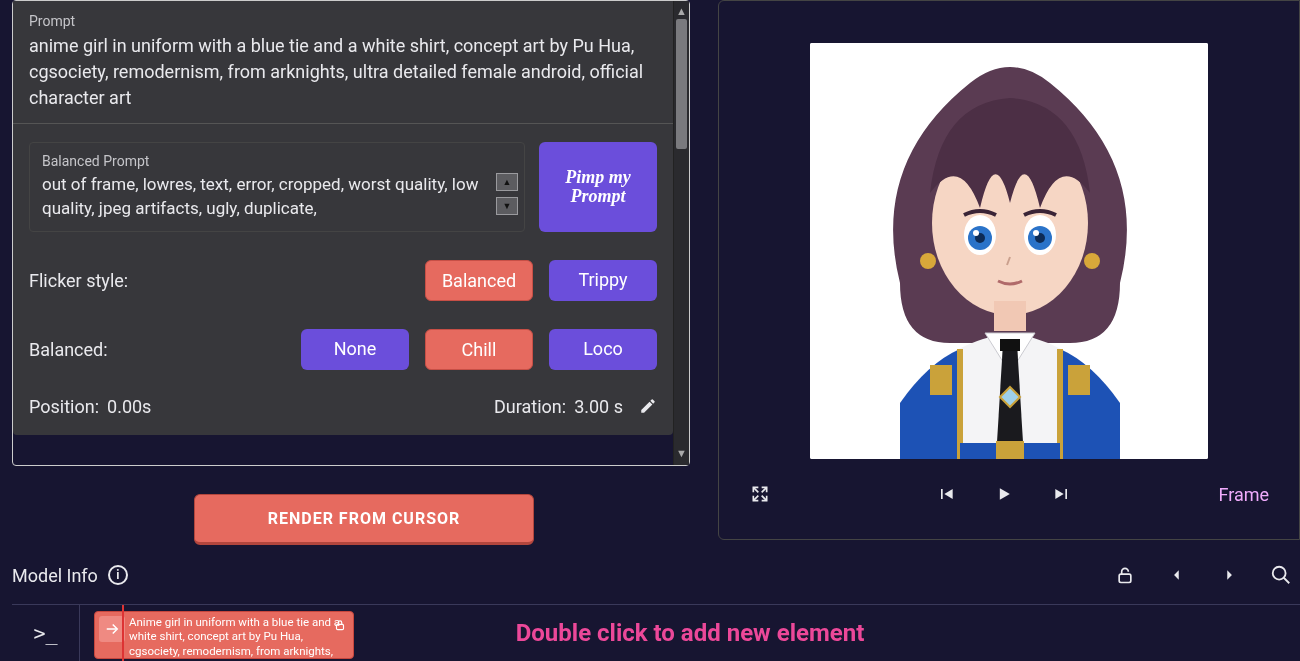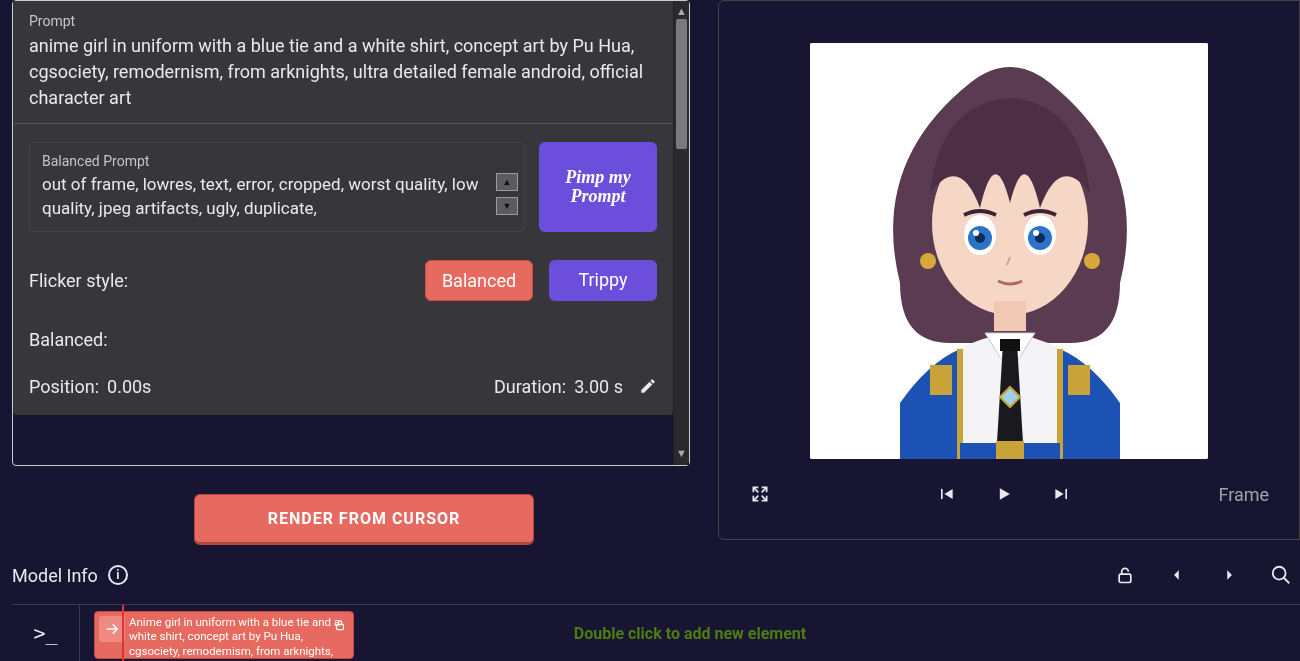--- a/index.html
+++ b/index.html
@@ -96,21 +96,21 @@
   background: #171531; height: 540px; display: flex; flex-direction: column; align-items: center;
   padding-top: 42px;
 }
 .preview-canvas {
   width: 398px; height: 416px; background: #fff; border-radius: 2px;
   display: flex; align-items: center; justify-content: center; overflow: hidden;
 }
 .anime-figure { width: 100%; height: 100%; }
 .play-controls {
   width: 100%; display: flex; align-items: center; gap: 18px;
-  padding: 24px 30px 0 30px; color: #a3a3a3;
+  padding: 24px 30px 0 30px; color: #f0abfc;
 }
 .play-controls .cluster { display: flex; gap: 36px; margin-left: 146px; }
 .play-controls .frame-lbl { margin-left: auto; font-size: 18px; }
 .ctrl-icn { width: 22px; height: 22px; display: inline-flex; align-items: center; justify-content: center; cursor: pointer; }
 
 
 .bottom-bar {
   position: absolute; left: 12px; right: 0; top: 564px; display: flex; 
 }
 .model-info { display: flex; align-items: center; gap: 10px; font-size: 18px; color: #e9e9ed; }
@@ -137,21 +137,21 @@
 .tl-element .arrow-out {
   position: absolute; left: 4px; top: 4px; width: 26px; height: 26px;
   background: #ef8a82; border-radius: 3px; display: flex; align-items: center; justify-content: center;
 }
 .tl-element .lock-pin { position: absolute; right: 6px; top: 6px; }
 .tl-playhead {
   position: absolute; left: 42px; top: 0; bottom: 0; width: 2px; background: #d33;
 }
 .tl-hint {
   position: absolute; left: 0; right: 0; top: 50%; transform: translateY(-50%);
-  text-align: center; color: #4d7c0f; font-size: 16px; font-weight: 700;
+  text-align: center; color: #ec4899; font-size: 24px; font-weight: 700;
 }
 svg { display: block; }
 </style>
 </head>
 <body>
 
 <div class="top-row">
 
   <div>
     <div class="config-panel">
@@ -179,20 +179,25 @@
           <div class="opt-row">
             <div class="opt-label">Flicker style:</div>
             <div class="opt-btns">
               <div class="pill salmon">Balanced</div>
               <div class="pill purple">Trippy</div>
             </div>
           </div>
 
           <div class="opt-row">
             <div class="opt-label">Balanced:</div>
+            <div class="opt-btns">
+              <div class="pill purple">None</div>
+              <div class="pill salmon">Chill</div>
+              <div class="pill purple">Loco</div>
+            </div>
           </div>
 
           <div class="meta-row">
             <span>Position:</span>
             <span>0.00s</span>
             <span class="spacer"></span>
             <span>Duration:</span>
             <span>3.00 s</span>
             <span class="pencil">
               <svg viewBox="0 0 24 24" width="18" height="18" fill="#e9e9ed">

